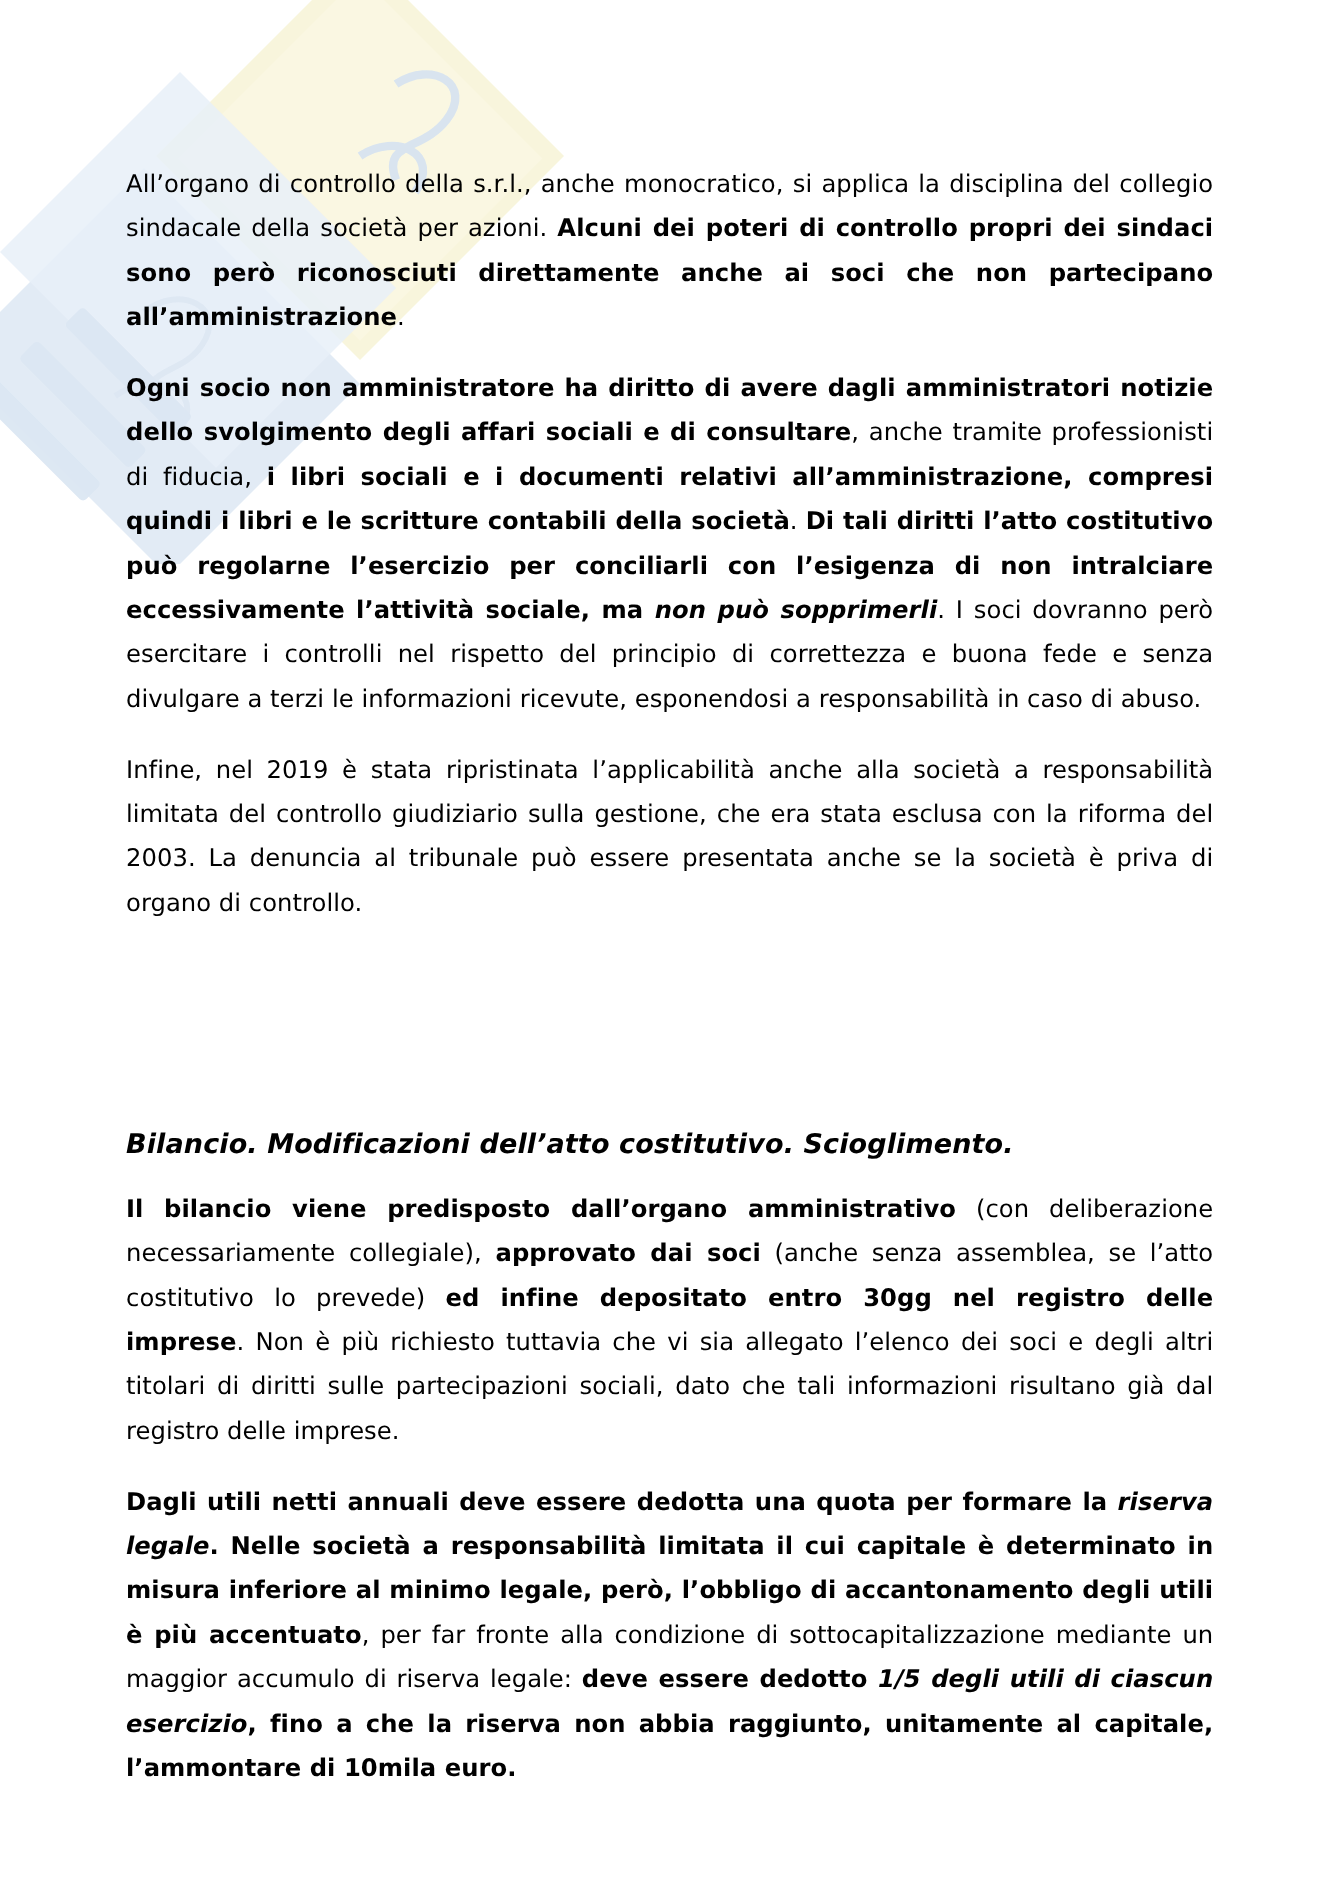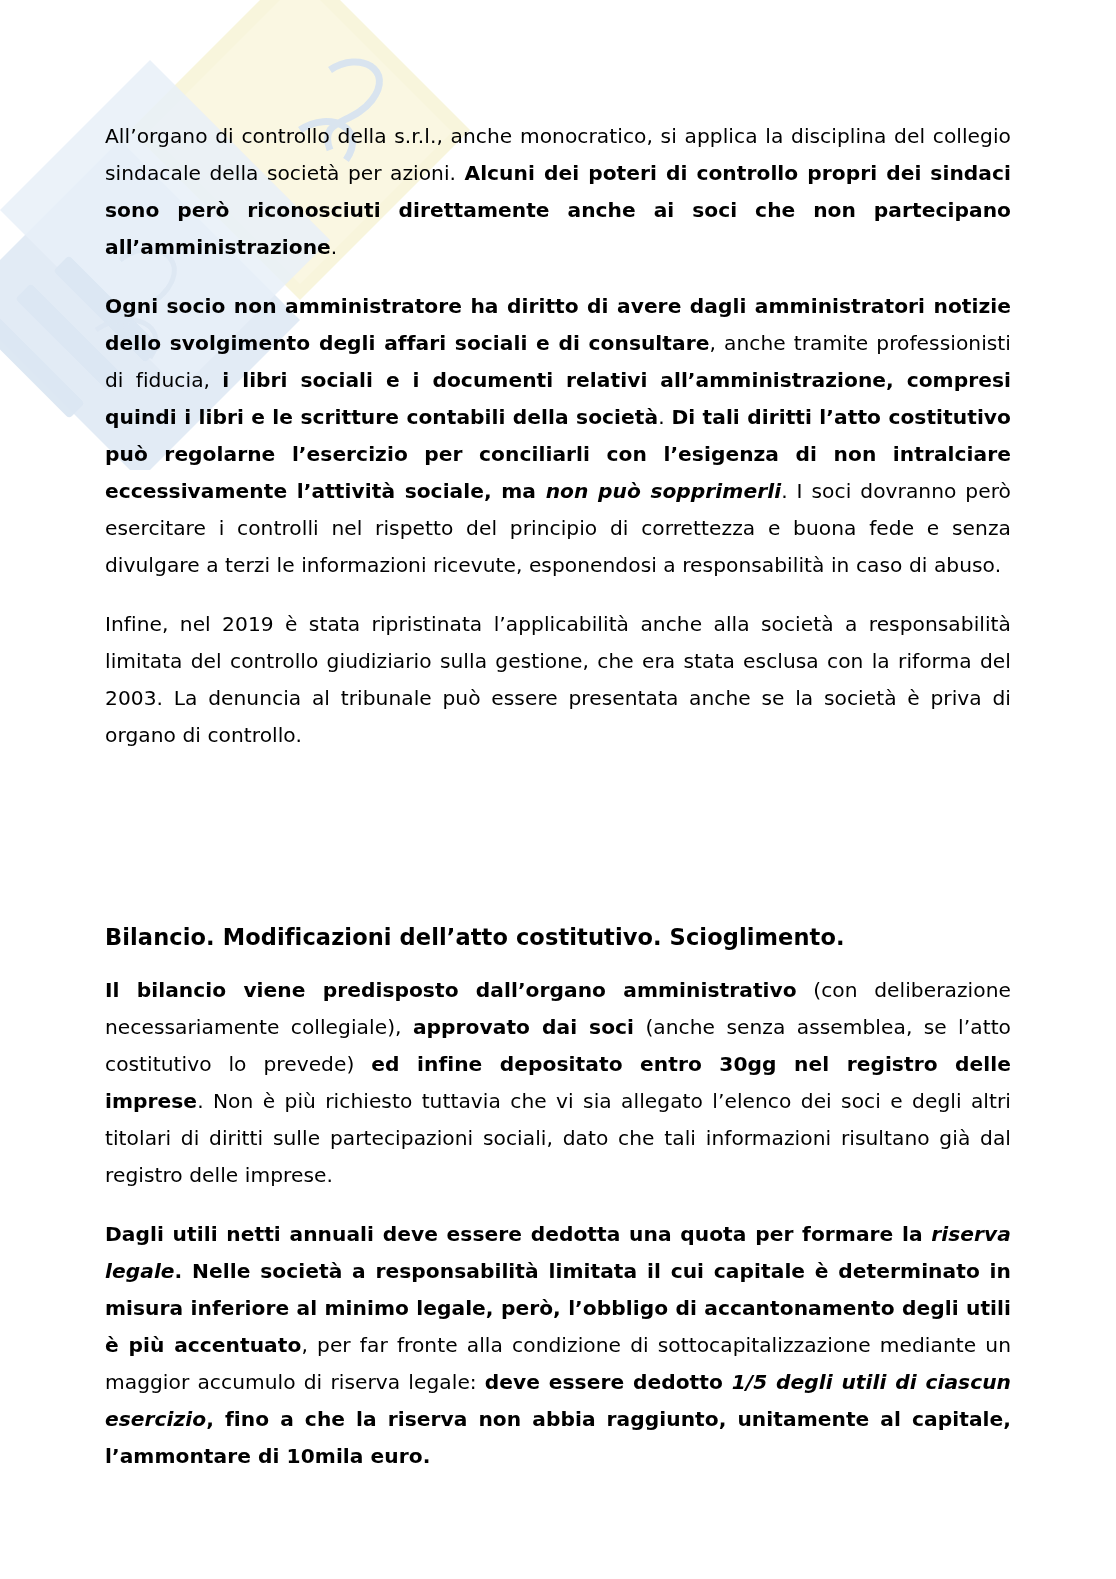--- a/index.html
+++ b/index.html
@@ -38,41 +38,42 @@
   
   #content {
     position: absolute;
     left: 105px;
     top: 118px;
     width: 906px;
     z-index: 2;
   }
 
   p.para {
-    margin: 0 0 22px 0;
+    margin: 17px 0 22px 0;
     font-size: 20.2px;
     line-height: 37px;
     text-align: justify;
     text-justify: inter-word;
     letter-spacing: 0.05px;
     word-spacing: 0px;
     -webkit-hyphens: none;
     hyphens: none;
   }
   p.para:last-child { margin-bottom: 0; }
 
   p.para b, p.para strong { font-weight: bold; }
 
   h2.heading {
     margin: 0 0 20px 0;
     font-size: 22.5px;
     line-height: 30px;
     font-weight: bold;
     text-align: left;
     letter-spacing: 0.1px;
+    font-style: italic;
   }
 
   .gap-before-section {
     height: 146px;
   }
 </style>
 </head>
 <body>
 
 <div id="page">

